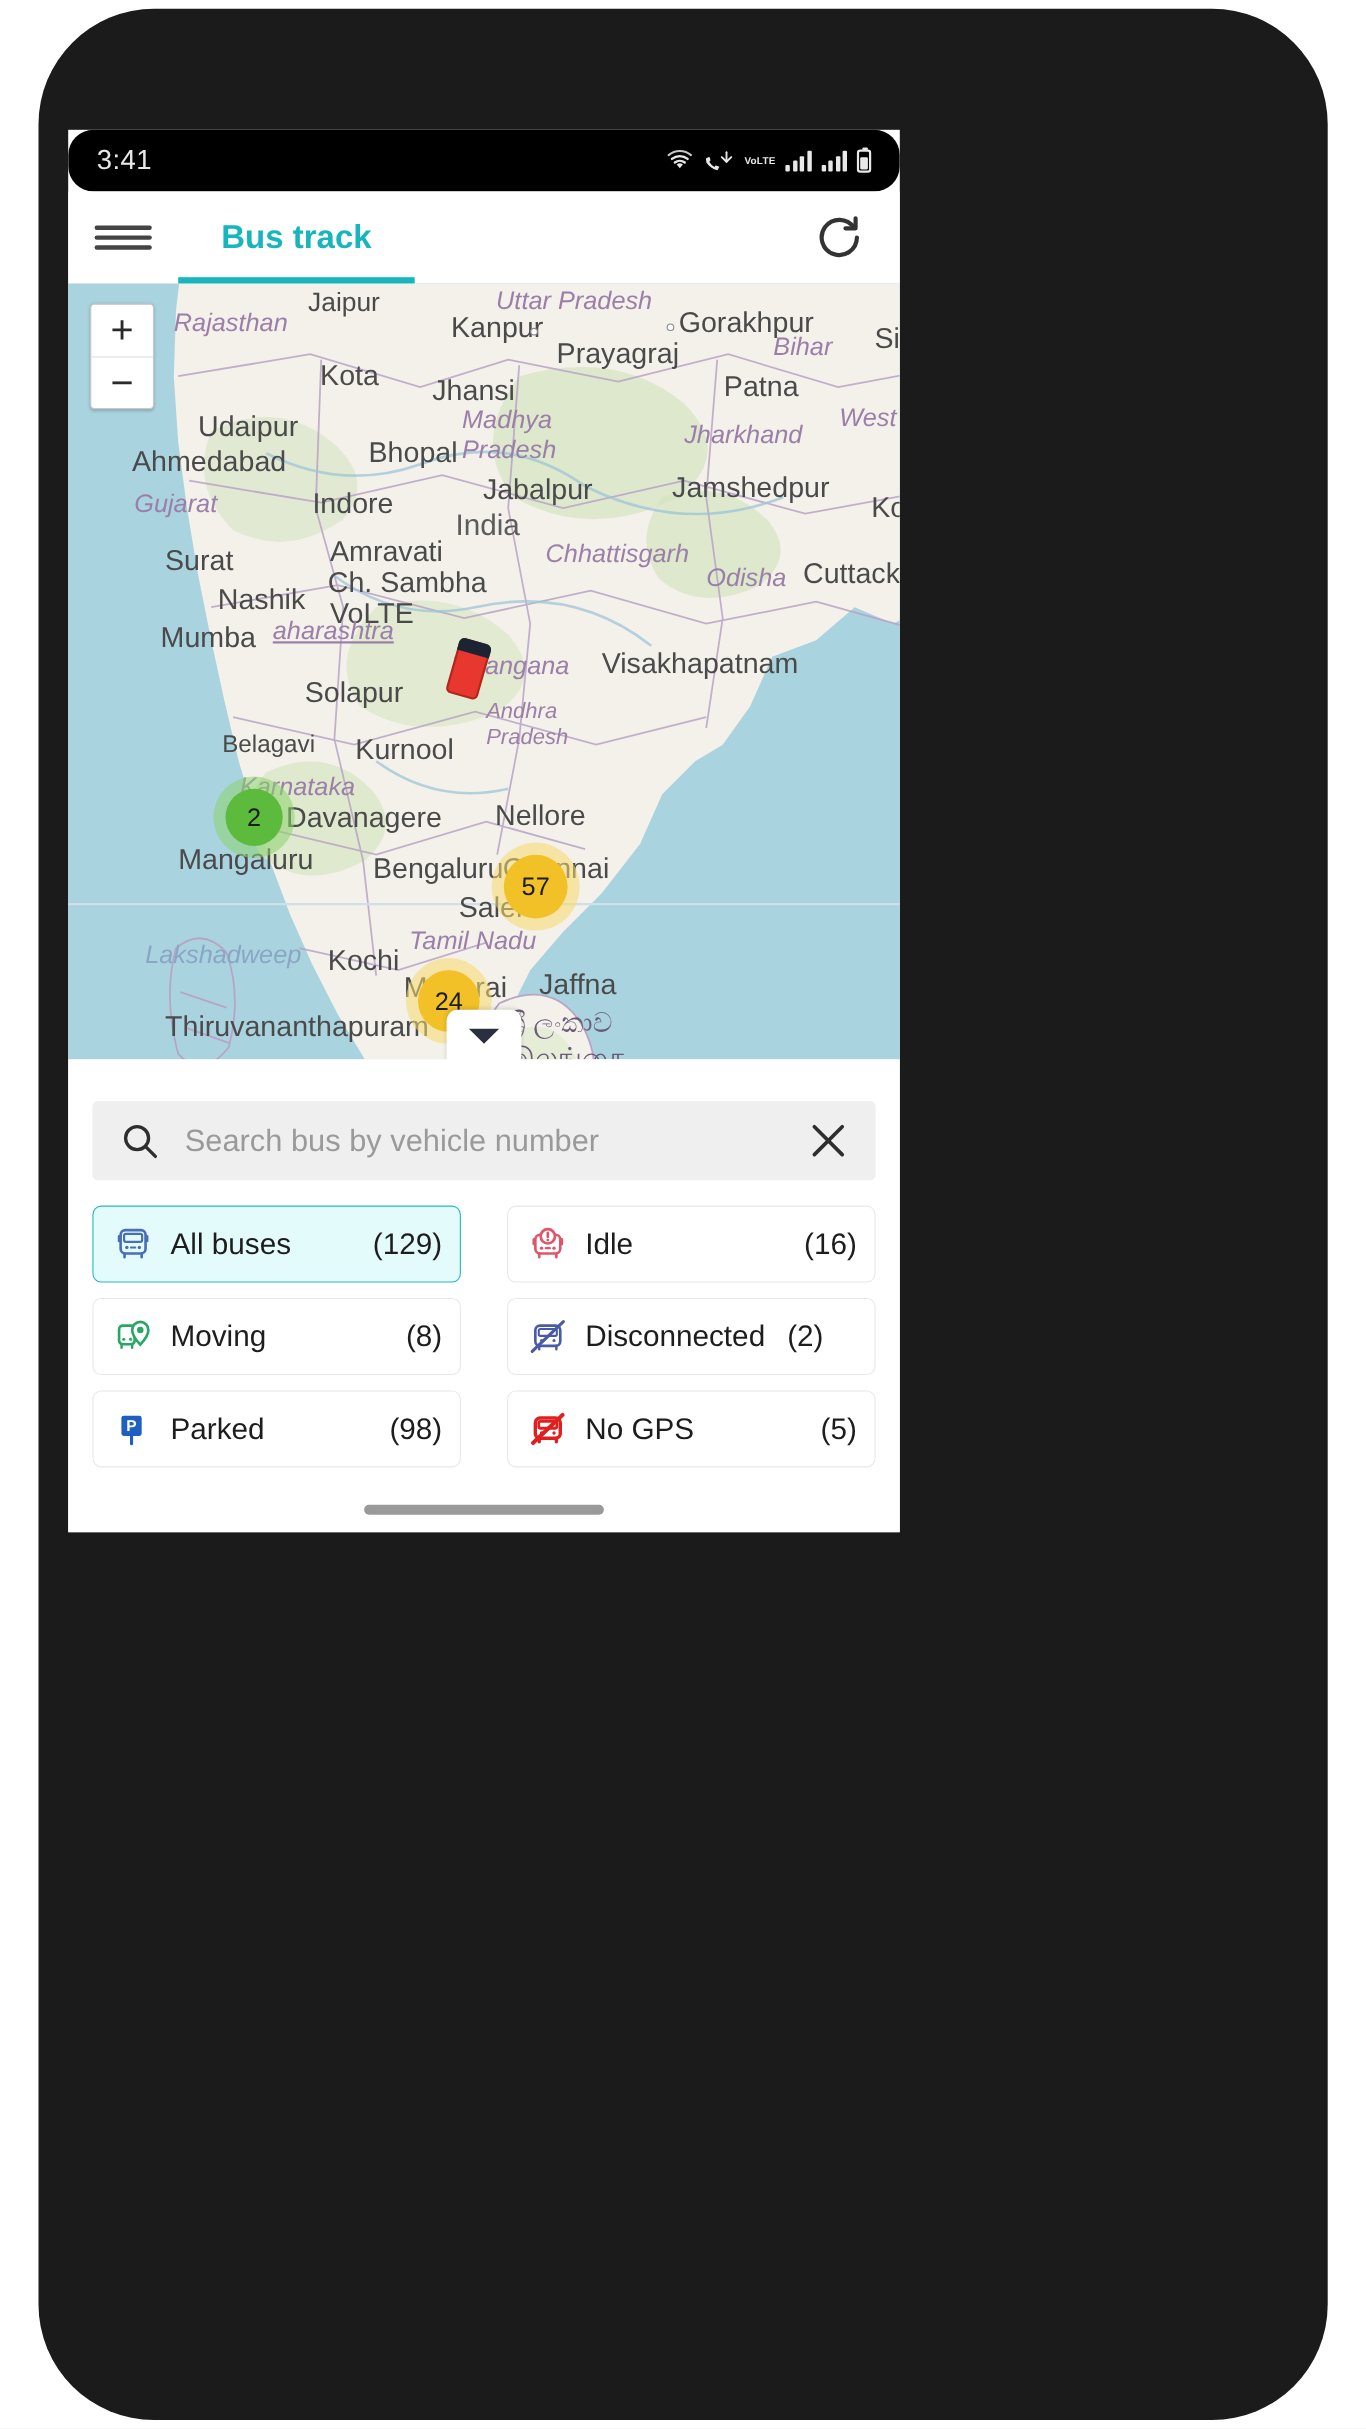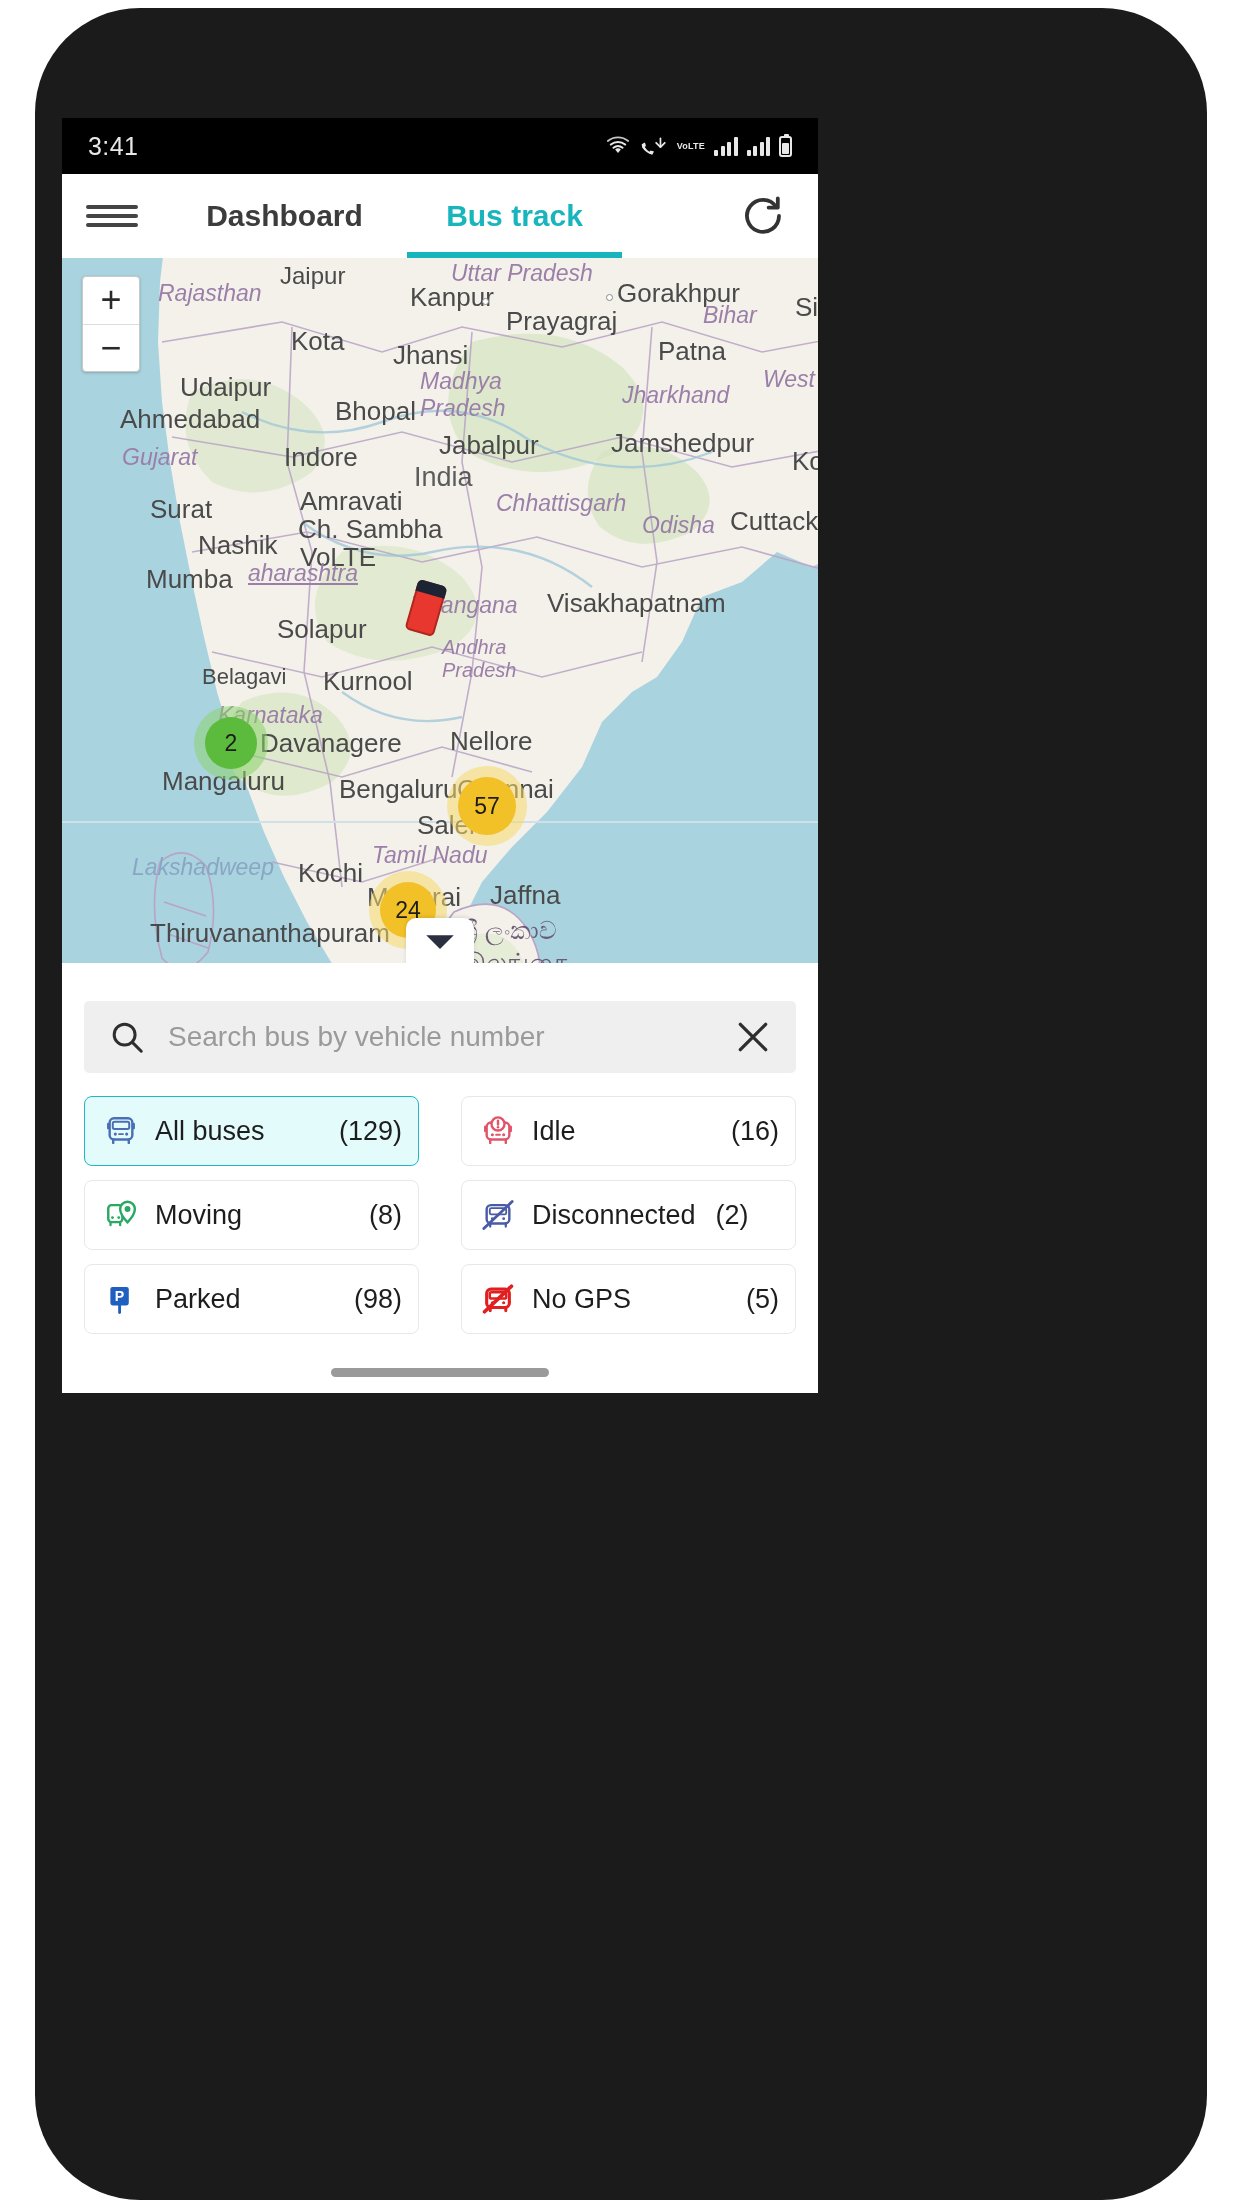--- a/index.html
+++ b/index.html
@@ -13,21 +13,21 @@
   }
   #screen{
     position:absolute; left:62px; top:118px; width:756px; height:1275px;
     background:#ffffff; overflow:hidden;
   }
 
   
   #status-bar{
     position:absolute; left:0; top:0; width:100%; height:56px;
     background:#000; color:#e8e8e8; display:flex; align-items:center;
-    justify-content:space-between; padding:14px 26px;
+    justify-content:space-between; padding:14px 26px;border-radius:23px;
   }
   #status-time{ font-size:25px; letter-spacing:.4px; }
   #status-icons{ display:flex; align-items:center; gap:9px; }
   .sicon{ display:block; }
   .bars{ display:flex; align-items:flex-end; gap:2.5px; height:19px; }
   .bars i{ display:block; width:4px; background:#e8e8e8; border-radius:1px; }
   .bars i:nth-child(1){height:6px;} .bars i:nth-child(2){height:10px;}
   .bars i:nth-child(3){height:14px;} .bars i:nth-child(4){height:19px;}
   .volte{ font-size:9px; line-height:9px; text-align:center; color:#e8e8e8;
     border:0; font-weight:bold; letter-spacing:.2px; }
@@ -183,23 +183,20 @@
     </div>
   </div>
 
   <div id="app-bar">
     <div id="menu-btn">
       <i>
         <span></span>
           <span></span>
           <span></span>
       </i>
-    </div>
-    <div class="tab" id="tab-dashboard">
-      <span>Dashboard</span>
     </div>
     <div class="tab" id="tab-bustrack">
       <span>Bus track</span>
     </div>
     <div id="refresh-btn">
       <svg width="48" height="48" viewBox="0 0 24 24">
         <path d="M18.6 7.4A8 8 0 1 0 20 12" stroke="#333" stroke-width="1.9" fill="none" stroke-linecap="round"></path>
         <path d="M19.4 3.2v4.6h-4.6" stroke="#333" stroke-width="1.9" fill="none" stroke-linecap="round" stroke-linejoin="round"></path>
       </svg>
     </div>

